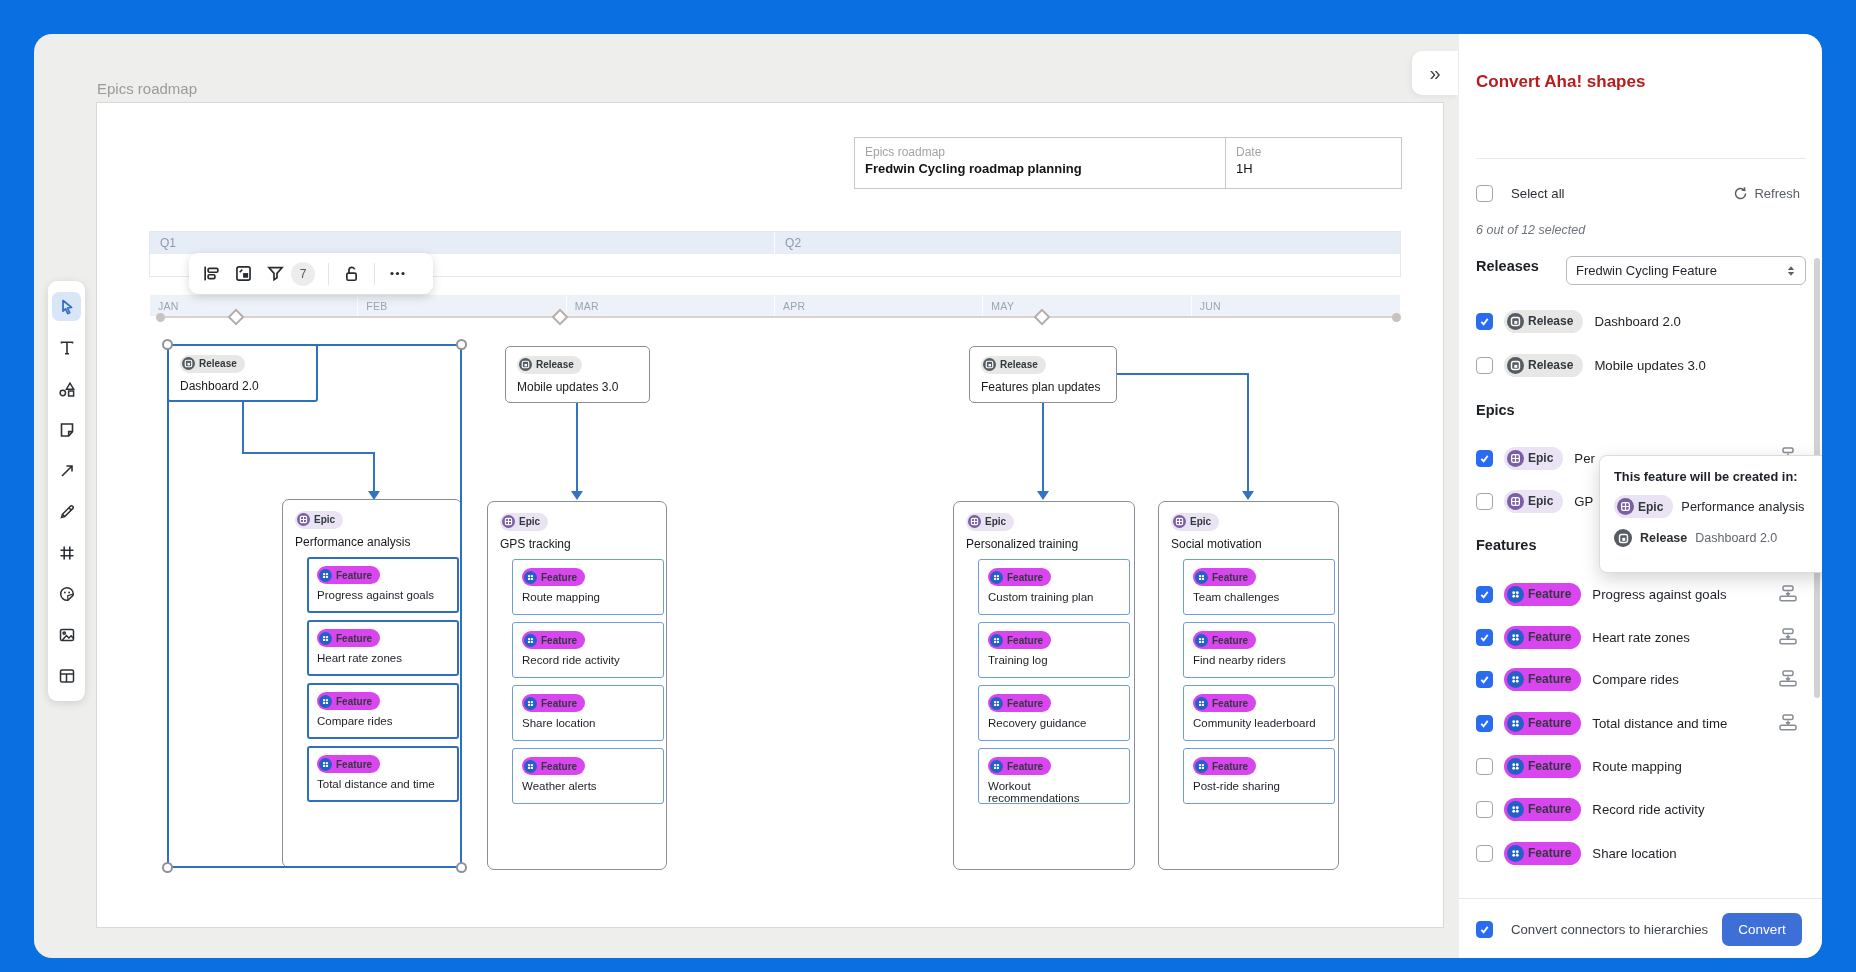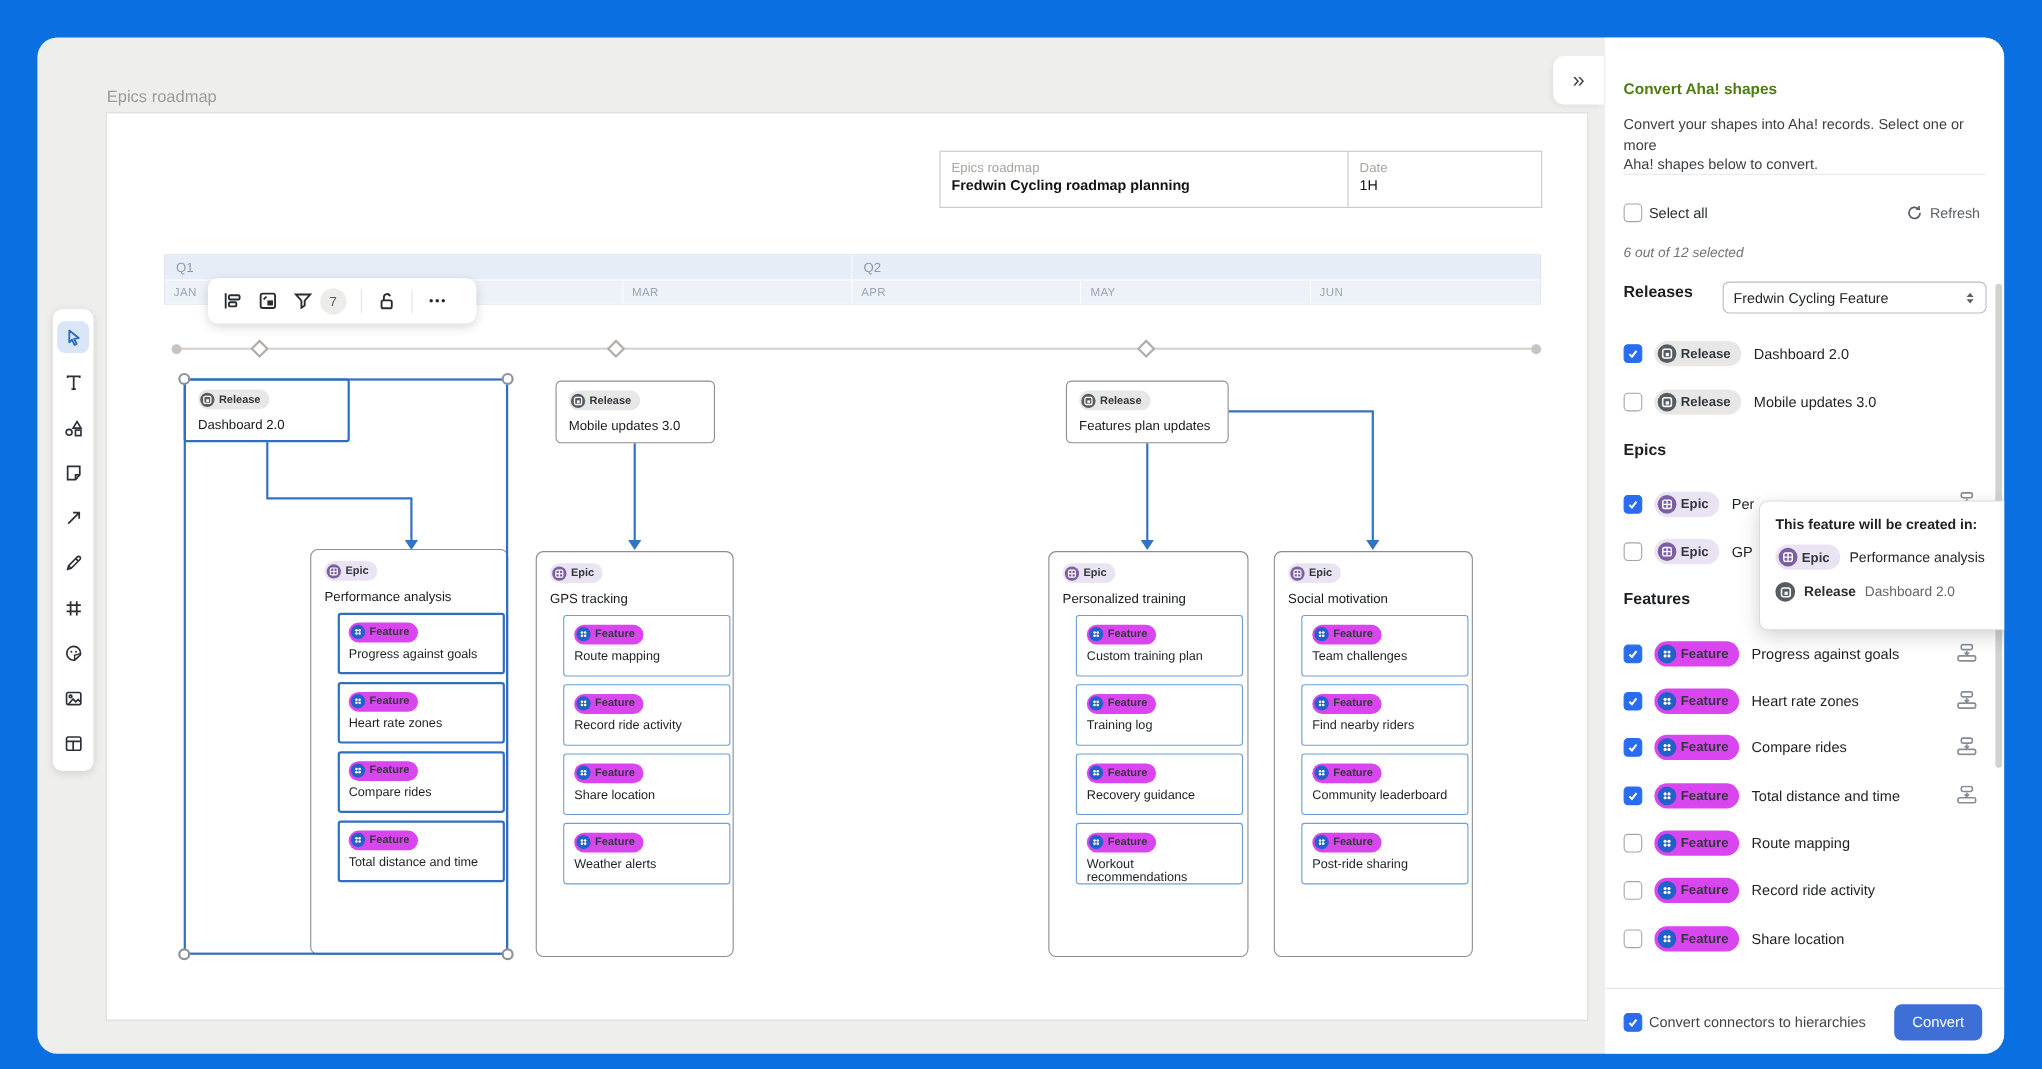--- a/index.html
+++ b/index.html
@@ -23,21 +23,21 @@
   .info-label { font-size: 12px; color: #a3a3a0; margin-bottom: 2px; }
   .info-value { font-size: 13px; color: #141414; }
   .info-cell.c1 .info-value { font-weight: bold; }
 
   
   .timeline { position: absolute; left: 52px; top: 128px; width: 1252px; height: 46px;
               border: 1px solid #e2e8f2; }
   .q-row { display: flex; height: 22px; }
   .q-cell { width: 739px; background: #e7edf6; border-right: 1px solid #fbfcfe;
             font-size: 12px; color: #8f99a8; line-height: 22px; padding-left: 10px; }
-  .m-row { display: flex; height: 22px; border-top: 1px solid #fbfcfe; }
+  .m-row { display: flex; height: 22px; border-top: 1px solid #fbfcfe; margin-top: 40px; }
   .m-cell { width: 208.6px; background: #edf2f9; border-right: 1px solid #fbfcfe;
             font-size: 10.5px; color: #9aa4b2; line-height: 22px; padding-left: 8px;
             letter-spacing: .3px; }
   .m-cell:last-child, .q-cell:last-child { border-right: none; }
 
   
   .ms-line { position: absolute; left: 61px; top: 213px; width: 1241px; height: 2px; background: #d8d3cf; }
   .ms-dot { position: absolute; width: 9px; height: 9px; border-radius: 50%; background: #c8c3bf; top: -3.5px; }
   .ms-dot.start { left: -2px; } .ms-dot.end { right: -2px; }
   .milestone { position: absolute; width: 12px; height: 12px; background: #fefefd;
@@ -94,28 +94,28 @@
 
   
   .collapse-tab { position: absolute; left: 1378px; top: 17px; width: 46px; height: 44px;
                   background: #fff; border-radius: 10px 0 0 10px; z-index: 5;
                   display: flex; align-items: center; justify-content: center;
                   font-size: 20px; color: #3f444a; box-shadow: -2px 2px 6px rgba(0,0,0,.05); }
 
   
   .panel { position: absolute; left: 1425px; top: 0; width: 363px; height: 924px;
            background: #fff; border-radius: 0 18px 18px 0; z-index: 6; }
-  .p-title { position: absolute; left: 17px; top: 38px; font-size: 14px; font-weight: bold; color: #4d7c0f; }
+  .p-title { position: absolute; left: 17px; top: 38px; font-size: 17px; font-weight: bold; color: #b91c1c; }
   .p-desc { position: absolute; left: 17px; top: 70px; width: 330px; font-size: 13.2px;
             color: #3c4147; line-height: 1.42; }
   .p-div { position: absolute; left: 17px; width: 329px; height: 1px; background: #e9e9e8; }
   .row-flex { position: absolute; left: 17px; right: 22px; display: flex; align-items: center; }
   .cb { width: 17px; height: 17px; border: 1.5px solid #a0a6ad; border-radius: 4px; background: #fff; flex: none; }
   .cb.checked { background: #2a6cf0; border-color: #2a6cf0; display: flex; align-items: center; justify-content: center; }
-  .p-label { font-size: 13.2px; color: #2b2f34; margin-left: 6px; }
+  .p-label { font-size: 13.2px; color: #2b2f34; margin-left: 18px; }
   .spacer { flex: 1; }
   .refresh { display: flex; align-items: center; gap: 6px; font-size: 13px; color: #575d64; }
   .p-summary { position: absolute; left: 17px; top: 189px; font-size: 12.5px; font-style: italic; color: #6e747b; }
   .p-heading { position: absolute; left: 17px; font-size: 14.5px; font-weight: bold; color: #1b1e22; }
   .dropdown { position: absolute; left: 107px; top: 222px; width: 240px; height: 29px;
               border: 1px solid #b7bcc2; border-radius: 6px; background: #fff;
               display: flex; align-items: center; padding: 0 9px; font-size: 13px; color: #23272c; }
   .pill.md { height: 23px; border-radius: 12px; padding: 0 10px 0 3px; font-size: 12px; }
   .pill.md .circ { width: 17px; height: 17px; }
   .item-row { position: absolute; left: 17px; right: 22px; height: 26px; display: flex; align-items: center; }
@@ -669,24 +669,20 @@
           </svg>
       </div>
     </div>
 
     <div class="collapse-tab">
       <span>»</span>
     </div>
 
     <div class="panel">
       <div class="p-title">Convert Aha! shapes</div>
-      <div class="p-desc">
-        <span>Convert your shapes into Aha! records. Select one or more</span><br>
-        <span>Aha! shapes below to convert.</span>
-      </div>
       <div class="p-div" style="top:124px;"></div>
 
       <div class="row-flex" style="top:147px;height:24px;">
         <span class="cb"></span>
         <span class="p-label">Select all</span>
         <span class="spacer"></span>
         <span class="refresh">
           <svg width="15" height="15" viewBox="0 0 16 16" fill="none" stroke="#565c63" stroke-width="1.6">
               <path d="M13.4 8 a5.4 5.4 0 1 1 -1.7-3.9"></path>
               <path d="M12.2 1.4 l.3 3.2 -3.2 -.3"></path>

